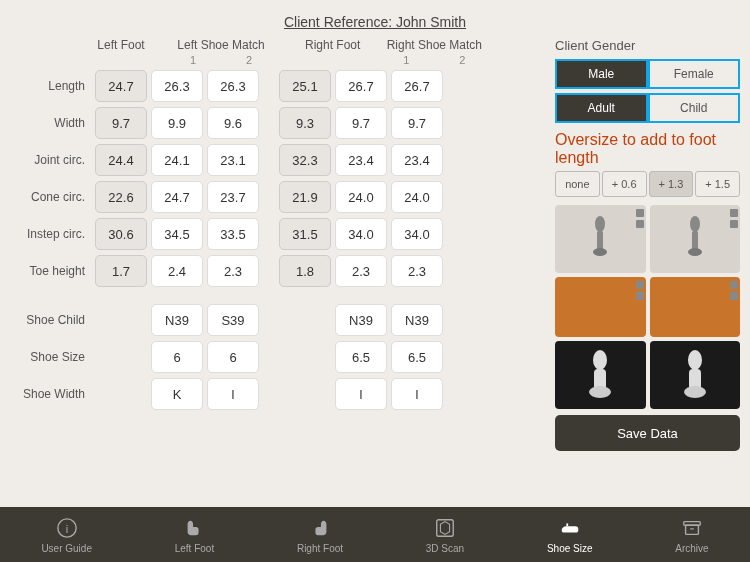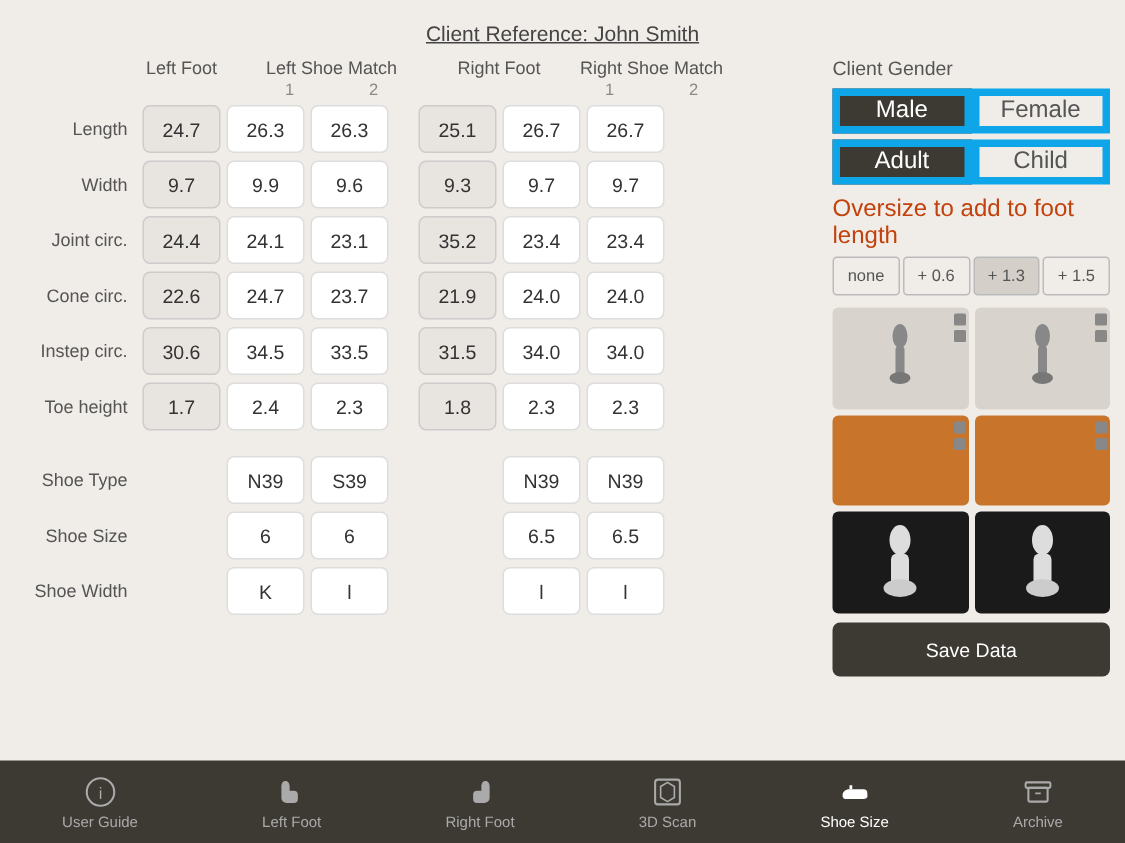--- a/index.html
+++ b/index.html
@@ -111,25 +111,25 @@
       margin-bottom: 6px;
     }
     .gender-row {
       display: flex;
       gap: 0;
       margin-bottom: 4px;
     }
     .gender-btn {
       flex: 1;
       height: 30px;
-      border: 5px solid #0ea5e9;
+      border: 2px solid #0ea5e9;
       display: flex;
       align-items: center;
       justify-content: center;
-      font-size: 16px;
+      font-size: 12px;
       cursor: pointer;
     }
     .gender-btn.active {
       background: #3d3933;
       color: #fff;
     }
     .gender-btn.inactive {
       background: #f0ede8;
       color: #555;
     }
@@ -320,21 +320,21 @@
     <div class="cell">9.7</div>
   </div>
         <div class="data-row">
     <div class="row-label">Joint circ.</div>
     <div class="cell dark">24.4</div>
     <div class="cell-gap"></div>
     <div class="cell">24.1</div>
     <div class="cell-gap"></div>
     <div class="cell">23.1</div>
     <div class="section-gap"></div>
-    <div class="cell dark">35.2</div>
+    <div class="cell dark">32.3</div>
     <div class="cell-gap"></div>
     <div class="cell">23.4</div>
     <div class="cell-gap"></div>
     <div class="cell">23.4</div>
   </div>
         <div class="data-row">
     <div class="row-label">Cone circ.</div>
     <div class="cell dark">22.6</div>
     <div class="cell-gap"></div>
     <div class="cell">24.7</div>
@@ -374,21 +374,21 @@
     <div class="cell">2.3</div>
     <div class="cell-gap"></div>
     <div class="cell">2.3</div>
   </div>
       </div>
 
     <div style="height:12px"></div>
 
     <div id="shoe-rows-container">
         <div class="shoe-row">
-    <div class="shoe-label">Shoe Type</div>
+    <div class="shoe-label">Shoe Child</div>
     <div style="width:56px"></div>
     <div class="cell">N39</div>
     <div class="cell-gap"></div>
     <div class="cell">S39</div>
     <div class="section-gap"></div>
     <div style="width:56px"></div>
     <div class="cell">N39</div>
     <div class="cell-gap"></div>
     <div class="cell">N39</div>
   </div>

